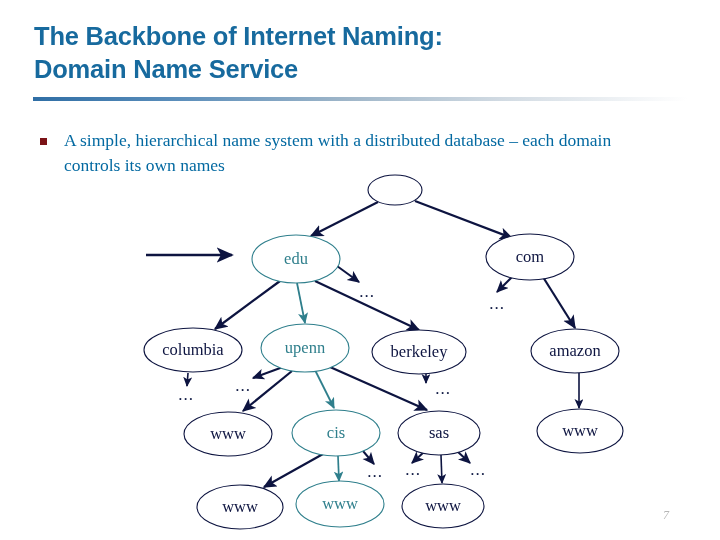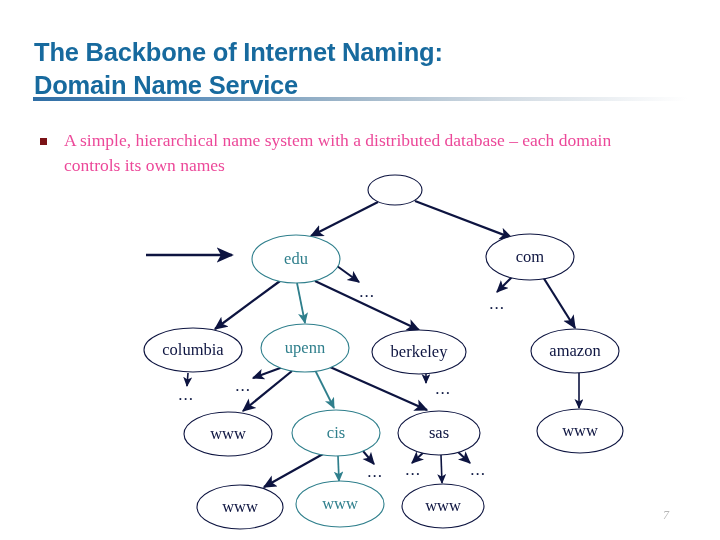--- a/index.html
+++ b/index.html
@@ -10,21 +10,21 @@
     position:relative;
     overflow:hidden;
   }
   #slide{
     position:absolute;left:0;top:0;width:720px;height:540px;
     background:#ffffff;
   }
 
   
   #title-block{
-    position:absolute;left:34px;top:36px;width:640px;
+    position:absolute;left:34px;top:20px;width:640px;
   }
   #slide-title{
     font-family:"Liberation Sans", sans-serif;
     font-weight:bold;
     font-size:25.5px;
     line-height:1.28;
     color:#176a9e;
     letter-spacing:-0.2px;
     white-space:pre-line;
     margin:0;
@@ -39,21 +39,21 @@
     position:absolute;left:40px;top:128px;width:620px;
     display:flex;align-items:flex-start;
   }
   #bullet-marker{
     width:7px;height:7px;background:#7b1216;margin-top:10px;margin-right:17px;flex:0 0 auto;
   }
   #bullet-text{
     font-family:"Liberation Serif", serif;
     font-size:17.5px;
     line-height:1.42;
-    color:#ec4899;
+    color:#0369a1;
     white-space:pre-line;
   }
 
   
   #tlds-label{
     position:absolute;left:34px;top:240px;
     font-family:"Liberation Serif", serif;
     font-size:18.5px;
     line-height:1.33;
     color:#0d0d38;

